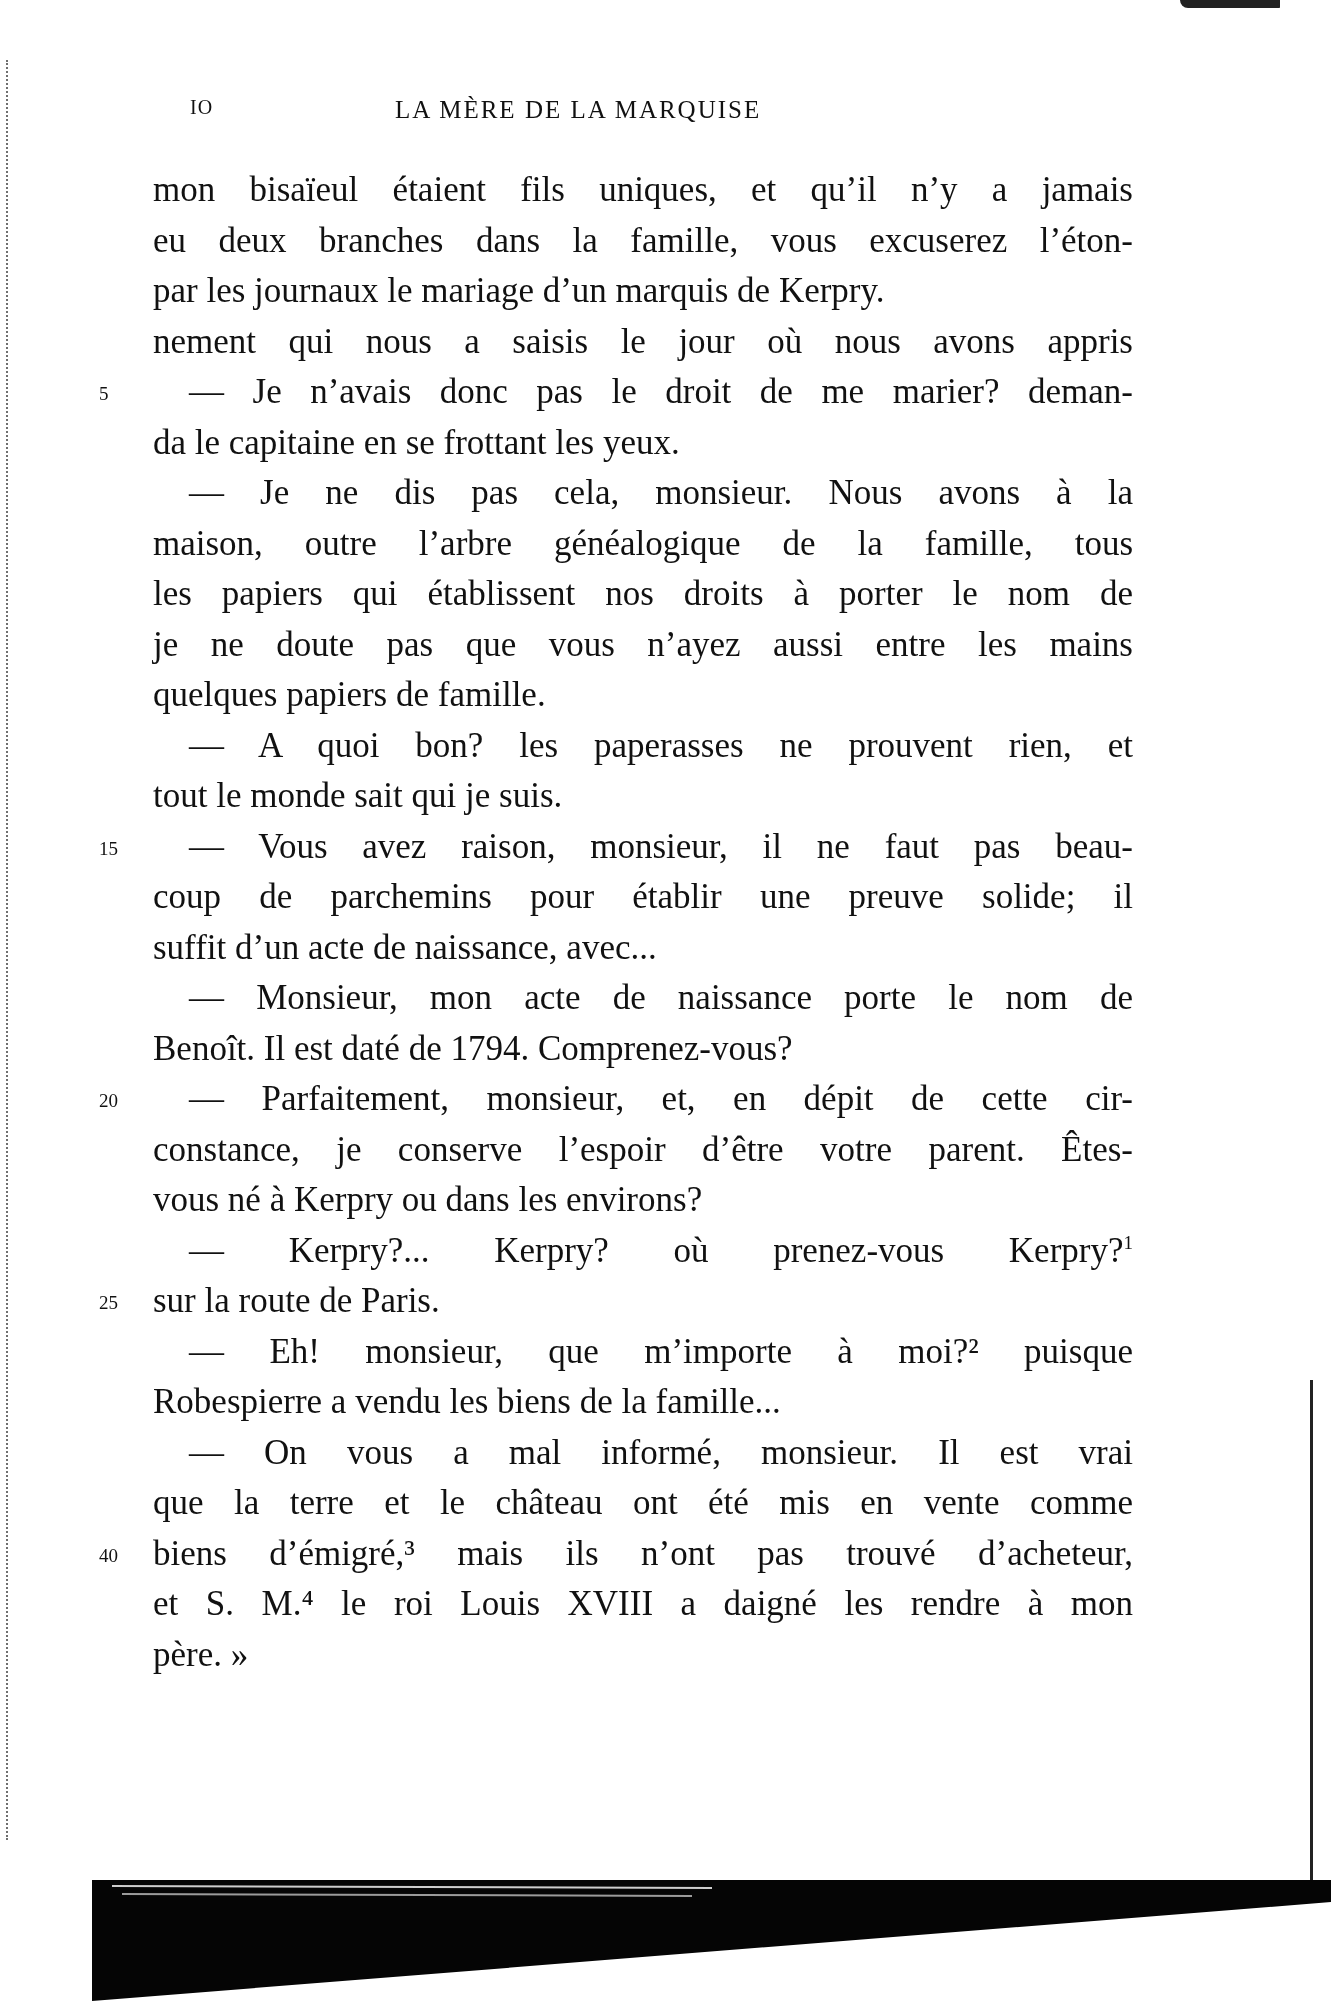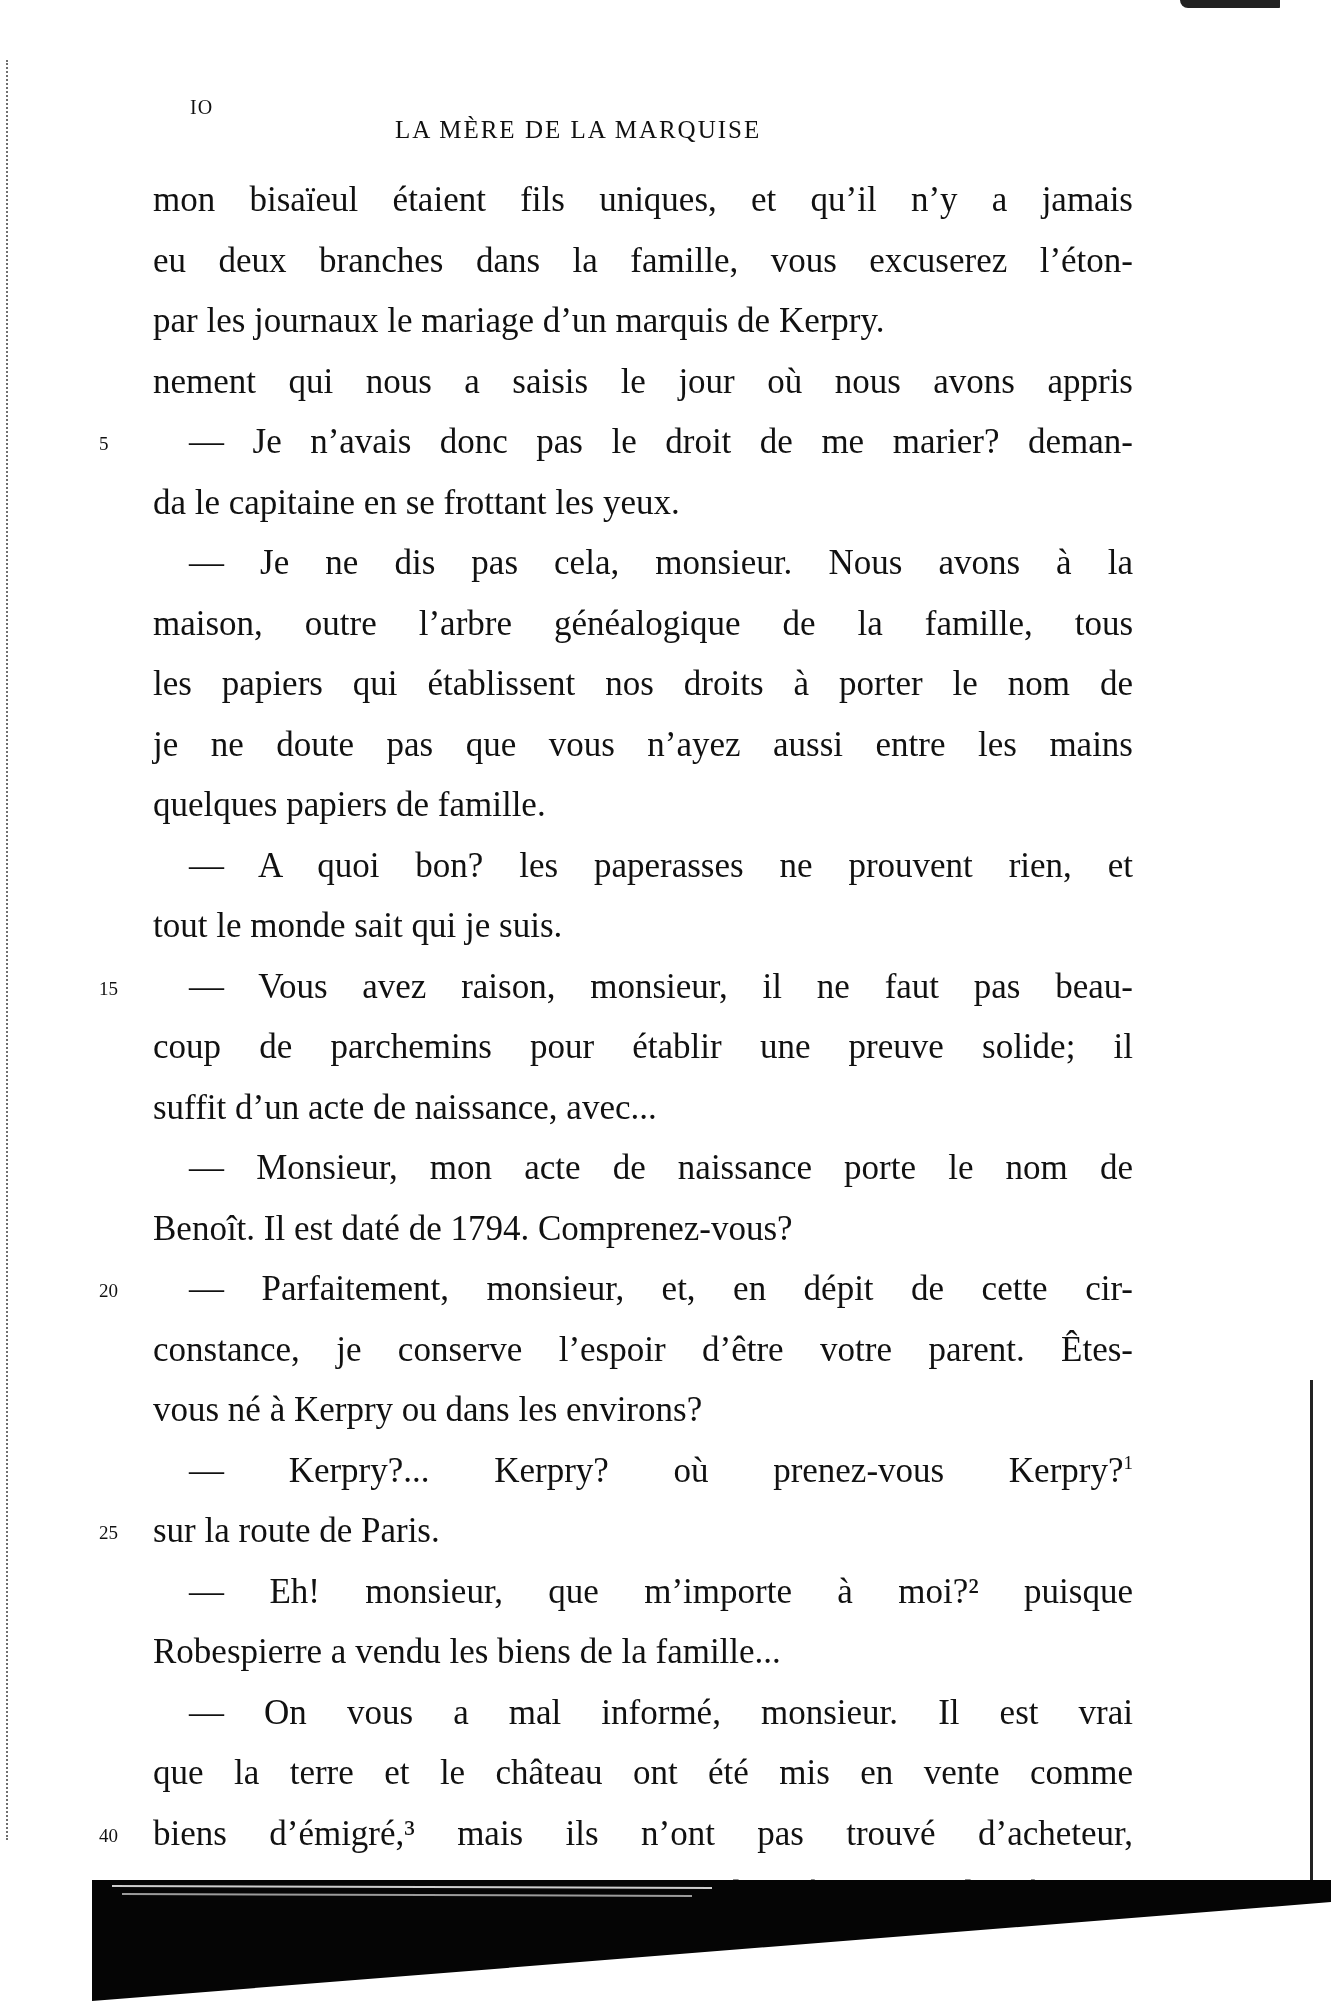--- a/index.html
+++ b/index.html
@@ -1,21 +1,21 @@
 <!DOCTYPE html>
 <html><head>
 <meta charset="utf-8">
 <style>
   html,body{margin:0;padding:0;background:#fff;}
   body{width:1331px;height:2001px;position:relative;overflow:hidden;font-family:"Liberation Serif","DejaVu Serif",serif;color:#111;}
   .header{position:absolute;top:96px;left:150px;width:985px;height:40px;}
   .page-num{position:absolute;left:4px;top:0;font-size:20px;letter-spacing:1px;margin-left:36px;}
-  .running-title{position:absolute;left:245px;top:0;font-size:25px;letter-spacing:2px;margin-top:20px;}
+  .running-title{position:absolute;left:245px;top:0;font-size:25px;letter-spacing:2px;}
   .body{position:absolute;top:165px;left:153px;width:980px;}
-  .line{position:relative;height:50.5px;line-height:50.5px;font-size:35px;white-space:nowrap;text-align:justify;text-align-last:justify;margin-top:10px;}
+  .line{position:relative;height:50.5px;line-height:50.5px;font-size:35px;white-space:nowrap;text-align:justify;text-align-last:justify;}
   .line.last{text-align-last:left;}
   .line.indent{padding-left:36px;}
   .lnum{position:absolute;left:-54px;top:2px;font-size:19px;width:30px;text-align:left;}
   sup{font-size:19px;line-height:0;vertical-align:super;}
   .left-edge{position:absolute;left:6px;top:60px;width:4px;height:1780px;border-left:2px dotted #333;opacity:.7;}
   .right-edge{position:absolute;left:1310px;top:1380px;width:3px;height:500px;background:#222;}
   .bottom-shadow{position:absolute;left:92px;top:1880px;width:1240px;height:121px;}
   .corner-mark{position:absolute;left:1180px;top:0;width:100px;height:8px;background:#222;border-radius:0 0 4px 40px;}
 </style>
 </head>

